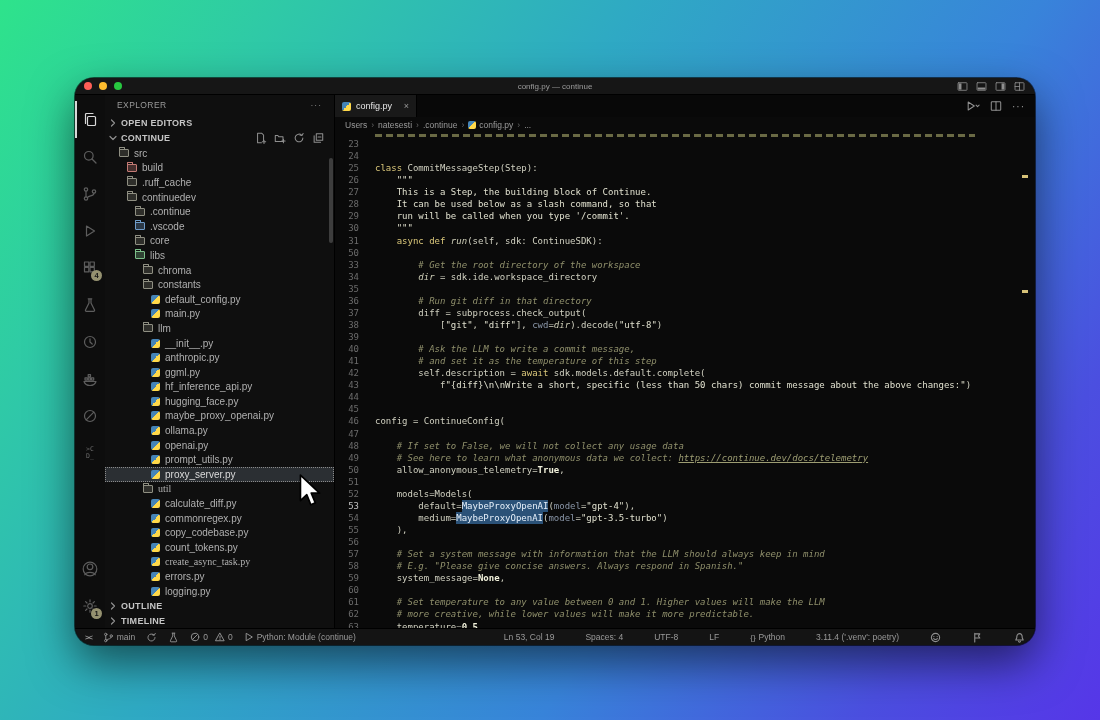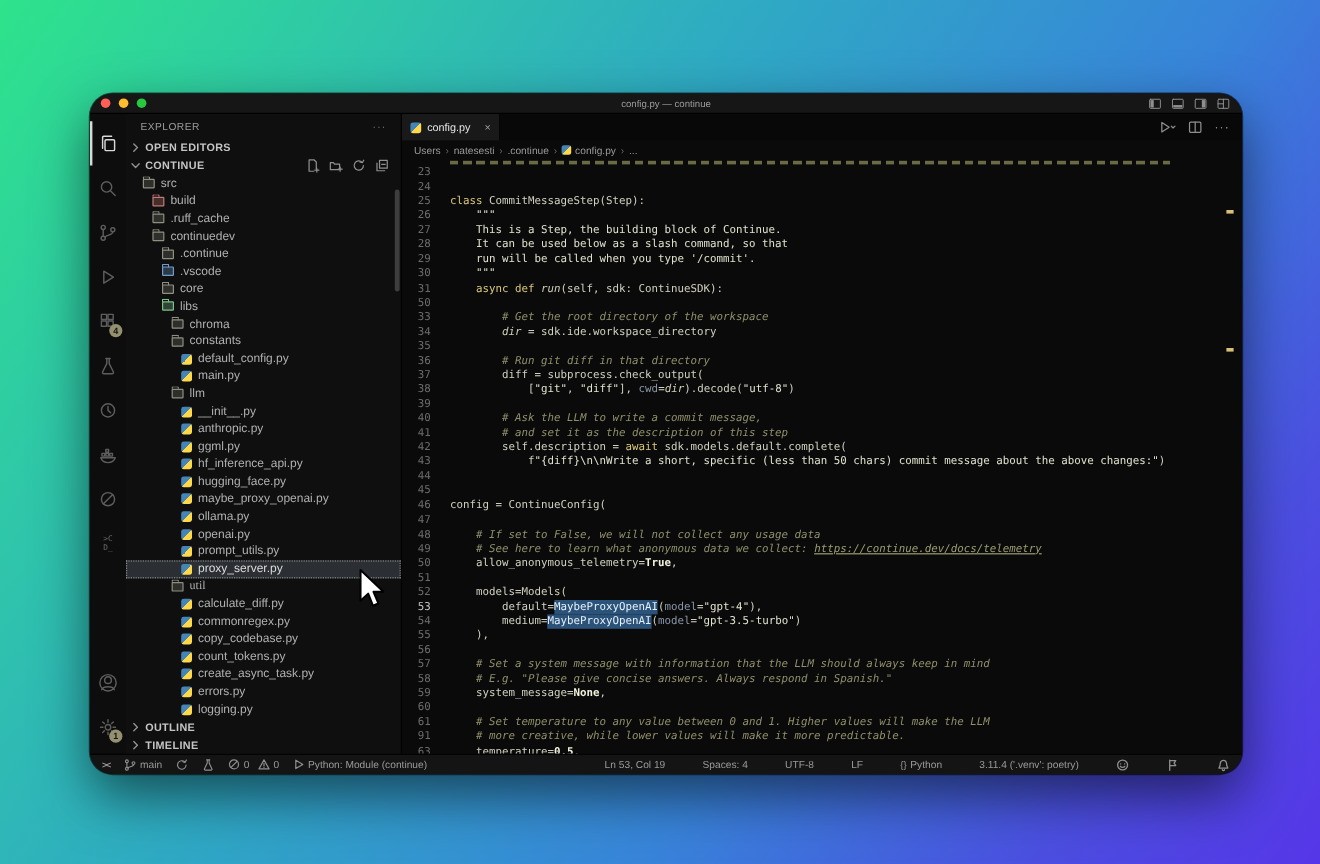--- a/index.html
+++ b/index.html
@@ -357,21 +357,21 @@
             <span>commonregex.py</span>
           </div>
           <div class="tree-row" style="padding-left: 46px;">
             <span class="ico-python"></span>
             <span>copy_codebase.py</span>
           </div>
           <div class="tree-row" style="padding-left: 46px;">
             <span class="ico-python"></span>
             <span>count_tokens.py</span>
           </div>
-          <div class="tree-row" style="padding-left: 46px;">
+          <div class="tree-row" style="padding-left: 46px; font-family: Liberation Serif, serif;">
             <span class="ico-python"></span>
             <span>create_async_task.py</span>
           </div>
           <div class="tree-row" style="padding-left: 46px;">
             <span class="ico-python"></span>
             <span>errors.py</span>
           </div>
           <div class="tree-row" style="padding-left: 46px;">
             <span class="ico-python"></span>
             <span>logging.py</span>
@@ -451,42 +451,42 @@
             <div class="crow"><span class="ln">31</span><span class="t-k">    async def </span><span class="t-i">run</span><span class="t-p">(self, sdk: ContinueSDK):</span></div>
             <div class="crow"><span class="ln">50</span></div>
             <div class="crow"><span class="ln">33</span><span class="t-c">        # Get the root directory of the workspace</span></div>
             <div class="crow"><span class="ln">34</span><span class="t-i">        dir</span><span class="t-p"> = sdk.ide.workspace_directory</span></div>
             <div class="crow"><span class="ln">35</span></div>
             <div class="crow"><span class="ln">36</span><span class="t-c">        # Run git diff in that directory</span></div>
             <div class="crow"><span class="ln">37</span><span class="t-p">        diff = subprocess.check_output(</span></div>
             <div class="crow"><span class="ln">38</span><span class="t-p">            [</span><span class="t-s">"git"</span><span class="t-p">, </span><span class="t-s">"diff"</span><span class="t-p">], </span><span class="t-d">cwd</span><span class="t-p">=</span><span class="t-i">dir</span><span class="t-p">).decode(</span><span class="t-s">"utf-8"</span><span class="t-p">)</span></div>
             <div class="crow"><span class="ln">39</span></div>
             <div class="crow"><span class="ln">40</span><span class="t-c">        # Ask the LLM to write a commit message,</span></div>
-            <div class="crow"><span class="ln">41</span><span class="t-c">        # and set it as the description of this step</span></div>
+            <div class="crow"><span class="ln">41</span><span class="t-c">        # and set it as the temperature of this step</span></div>
             <div class="crow"><span class="ln">42</span><span class="t-p">        self.description = </span><span class="t-k">await</span><span class="t-p"> sdk.models.default.complete(</span></div>
             <div class="crow"><span class="ln">43</span><span class="t-p">            f</span><span class="t-s">"{diff}\n\nWrite a short, specific (less than 50 chars) commit message about the above changes:"</span><span class="t-p">)</span></div>
             <div class="crow"><span class="ln">44</span></div>
             <div class="crow"><span class="ln">45</span></div>
             <div class="crow"><span class="ln">46</span><span class="t-p">config = ContinueConfig(</span></div>
             <div class="crow"><span class="ln">47</span></div>
             <div class="crow"><span class="ln">48</span><span class="t-c">    # If set to False, we will not collect any usage data</span></div>
             <div class="crow"><span class="ln">49</span><span class="t-c">    # See here to learn what anonymous data we collect: </span><span class="t-l">https://continue.dev/docs/telemetry</span></div>
             <div class="crow"><span class="ln">50</span><span class="t-p">    allow_anonymous_telemetry=</span><span class="t-b">True</span><span class="t-p">,</span></div>
             <div class="crow"><span class="ln">51</span></div>
             <div class="crow"><span class="ln">52</span><span class="t-p">    models=Models(</span></div>
             <div class="crow"><span class="ln cur">53</span><span class="t-p">        default=</span><span class="t-h">MaybeProxyOpenAI</span><span class="t-p">(</span><span class="t-d">model</span><span class="t-p">=</span><span class="t-s">"gpt-4"</span><span class="t-p">),</span></div>
             <div class="crow"><span class="ln">54</span><span class="t-p">        medium=</span><span class="t-h">MaybeProxyOpenAI</span><span class="t-p">(</span><span class="t-d">model</span><span class="t-p">=</span><span class="t-s">"gpt-3.5-turbo"</span><span class="t-p">)</span></div>
             <div class="crow"><span class="ln">55</span><span class="t-p">    ),</span></div>
             <div class="crow"><span class="ln">56</span></div>
             <div class="crow"><span class="ln">57</span><span class="t-c">    # Set a system message with information that the LLM should always keep in mind</span></div>
             <div class="crow"><span class="ln">58</span><span class="t-c">    # E.g. "Please give concise answers. Always respond in Spanish."</span></div>
             <div class="crow"><span class="ln">59</span><span class="t-p">    system_message=</span><span class="t-b">None</span><span class="t-p">,</span></div>
             <div class="crow"><span class="ln">60</span></div>
             <div class="crow"><span class="ln">61</span><span class="t-c">    # Set temperature to any value between 0 and 1. Higher values will make the LLM</span></div>
-            <div class="crow"><span class="ln">91</span><span class="t-c">    # more creative, while lower values will make it more predictable.</span></div>
+            <div class="crow"><span class="ln">62</span><span class="t-c">    # more creative, while lower values will make it more predictable.</span></div>
             <div class="crow"><span class="ln">63</span><span class="t-p">    temperature=</span><span class="t-b">0.5</span><span class="t-p">,</span></div>
           </div>
         <div class="ruler">
           <div class="mark" style="top:42px;"></div>
           <div class="mark" style="top:157px;"></div>
         </div>
       </div>
     </div>
   </div>
 

